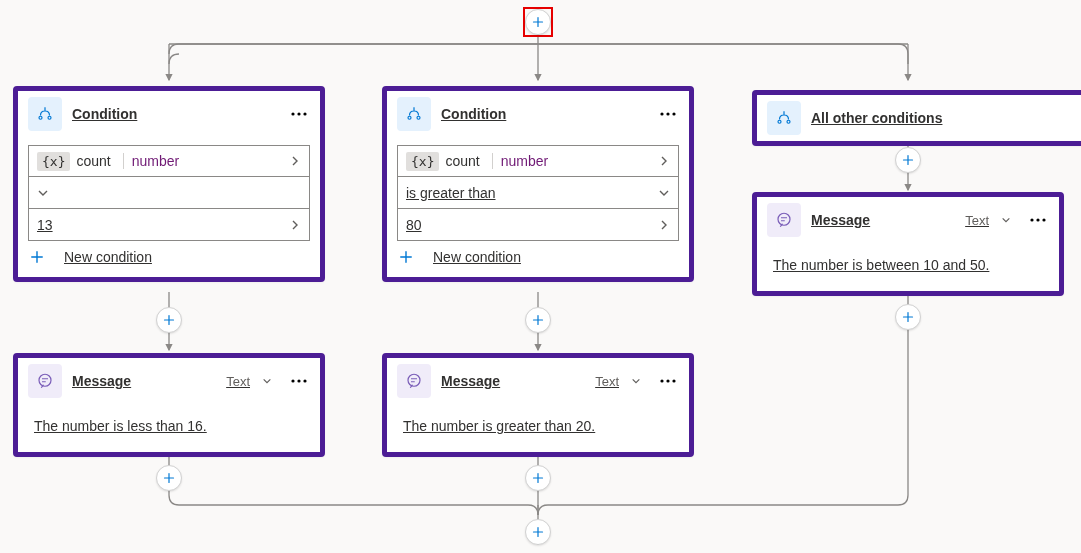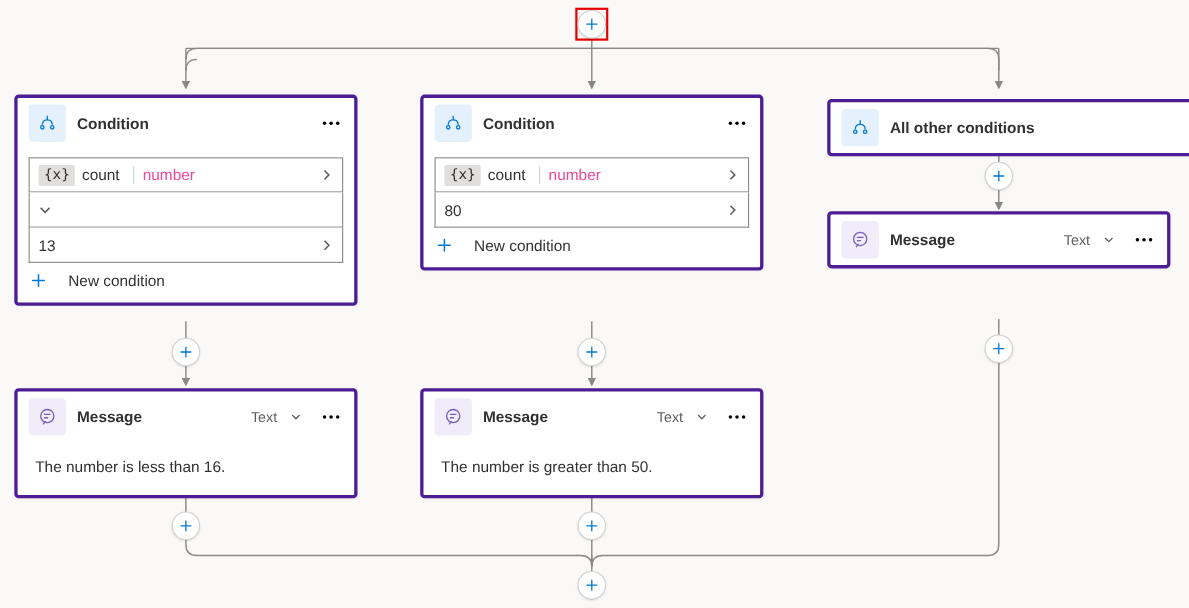--- a/index.html
+++ b/index.html
@@ -31,23 +31,24 @@
   .top-plus-highlight {
     position: absolute;
     border: 2px solid #e60000;
     width: 30px; height: 30px;
     transform: translate(-50%, -50%);
   }
 
   .card {
     position: absolute;
     background: #fff;
-    border: 3px solid #4c1d95;
+    border: 5px solid #4c1d95;
     border-radius: 4px;
     box-shadow: 0 1px 2px rgba(0,0,0,0.04);
+    text-decoration: underline;
   }
   .card-header {
     display: flex;
     align-items: center;
     padding: 0 10px;
     height: 46px;
     gap: 10px;
   }
   .card-header .title { font-weight: 600; flex: 1; }
   .icon-box {
@@ -75,21 +76,21 @@
   .chev svg { width:12px; height:12px; }
 
   .var-token {
     display:inline-flex; align-items:center; gap:6px;
     font-size: 14px;
   }
   .var-token .fx {
     background:#e1dfdd; padding:2px 5px; border-radius:2px;
     font-family: Consolas, monospace; font-size:13px; color:#323130;
   }
-  .var-type { color:#ec4899; padding:0 8px; border-left:1px solid #d2d0ce; margin-left:6px;}
+  .var-type { color:#701a75; padding:0 8px; border-left:1px solid #d2d0ce; margin-left:6px;}
 
   .card-body { padding: 8px 10px 10px; }
   .new-cond {
     display:flex; align-items:center; gap:20px;
     color:#323130; padding:8px 2px 2px; cursor:pointer;
   }
   .new-cond svg { width:14px; height:14px; color:#0078d4; }
 
   .msg-body { padding: 14px 16px 18px; font-size:14px; color:#323130;}
   .text-pill { display:inline-flex; align-items:center; gap:12px; color:#605e5c; font-size:13px; margin-right:6px; cursor:pointer;}
@@ -257,20 +258,28 @@
             <span>count</span>
             <span class="var-type">number</span>
           </span></span>
       <span class="chev">
           <svg viewBox="0 0 12 12">
             <path d="M4 2l4 4-4 4" stroke="#605e5c" stroke-width="1.4" fill="none"></path>
           </svg>
         </span>
     </div>
     <div class="field">
+      <span class="plain">is greater than</span>
+      <span class="chev">
+          <svg viewBox="0 0 12 12">
+            <path d="M2 4l4 4 4-4" stroke="#605e5c" stroke-width="1.4" fill="none"></path>
+          </svg>
+        </span>
+    </div>
+    <div class="field">
       <span class="plain">80</span>
       <span class="chev">
           <svg viewBox="0 0 12 12">
             <path d="M4 2l4 4-4 4" stroke="#605e5c" stroke-width="1.4" fill="none"></path>
           </svg>
         </span>
     </div>
     <div class="new-cond">
       <svg viewBox="0 0 16 16">
           <path d="M8 2v12M2 8h12" stroke="#0078d4" stroke-width="1.6" stroke-linecap="round"></path>
@@ -302,21 +311,21 @@
         </svg>
       </span>
     <span class="more-dots">
         <svg viewBox="0 0 16 4">
           <circle cx="2" cy="2" r="1.6"></circle>
           <circle cx="8" cy="2" r="1.6"></circle>
           <circle cx="14" cy="2" r="1.6"></circle>
         </svg>
       </span>
   </div>
-  <div class="msg-body">The number is greater than 50.</div>
+  <div class="msg-body">The number is greater than 20.</div>
 </div>
 <div class="plus-btn" style="left:538px; top:478px;">
     <svg viewBox="0 0 16 16">
       <path d="M8 2v12M2 8h12" stroke="#0078d4" stroke-width="1.6" stroke-linecap="round"></path>
     </svg>
   </div>
 
 <div class="card" style="left:752px; top:90px; width:376px;">
   <div class="card-header">
     <div class="icon-box cond">
@@ -359,20 +368,21 @@
         </svg>
       </span>
     <span class="more-dots">
         <svg viewBox="0 0 16 4">
           <circle cx="2" cy="2" r="1.6"></circle>
           <circle cx="8" cy="2" r="1.6"></circle>
           <circle cx="14" cy="2" r="1.6"></circle>
         </svg>
       </span>
   </div>
+  <div class="msg-body">The number is between 10 and 50.</div>
 </div>
 <div class="plus-btn" style="left:908px; top:317px;">
     <svg viewBox="0 0 16 16">
       <path d="M8 2v12M2 8h12" stroke="#0078d4" stroke-width="1.6" stroke-linecap="round"></path>
     </svg>
   </div>
 
 <div class="plus-btn" style="left:538px; top:532px;">
     <svg viewBox="0 0 16 16">
       <path d="M8 2v12M2 8h12" stroke="#0078d4" stroke-width="1.6" stroke-linecap="round"></path>

